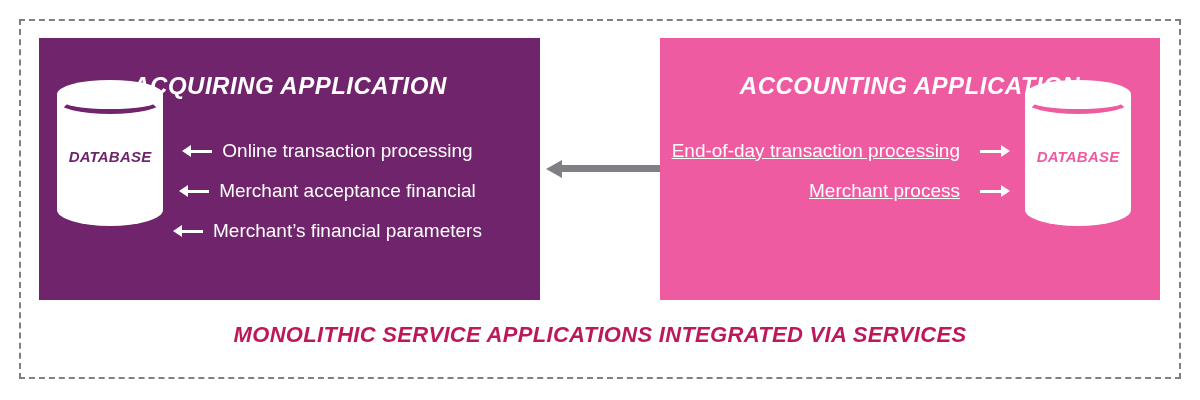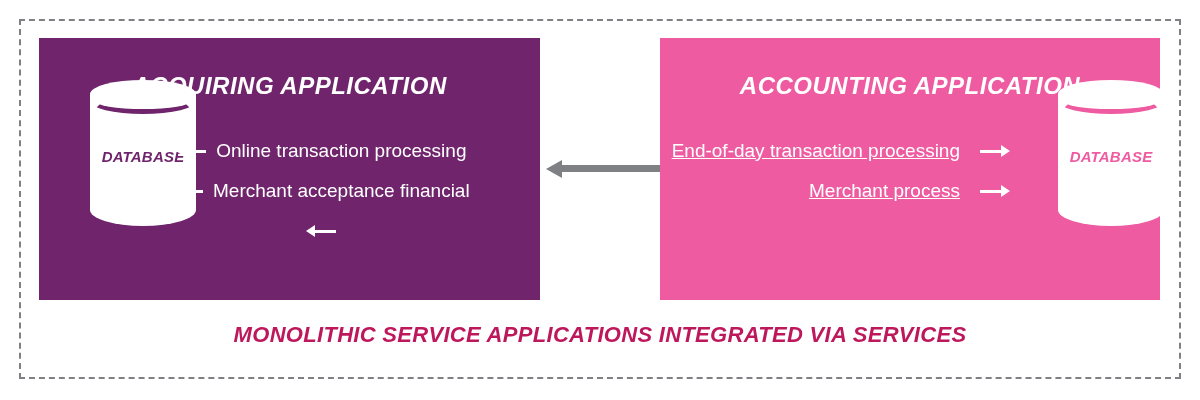--- a/index.html
+++ b/index.html
@@ -62,21 +62,20 @@
     font-style: italic;
     letter-spacing: 0.5px;
     white-space: nowrap;
   }
 
   
   .cylinder {
     position: absolute;
     width: 120px;
     height: 160px;
-    margin-left: 33px;
   }
   .cyl-body {
     position: absolute;
     left: 0;
     top: 14px;
     width: 106px;
     height: 132px;
     background: #ffffff;
     border-radius: 0 0 53px 53px / 0 0 16px 16px;
   }
@@ -256,20 +255,21 @@
         <span class="head"></span>
           <span class="shaft"></span>
       </span>
       <span class="flow-label-left">Merchant acceptance financial</span>
     </div>
     <div class="flow-row">
       <span class="arrow-glyph arrow-left">
         <span class="head"></span>
           <span class="shaft"></span>
       </span>
+      <span class="flow-label-left">Merchant’s financial parameters</span>
     </div>
   </div>
 
   <div class="connector">
     <span class="c-head"></span>
     <span class="c-shaft"></span>
   </div>
 
   <div class="panel panel-accounting">
     <div class="panel-title">ACCOUNTING APPLICATION</div>

